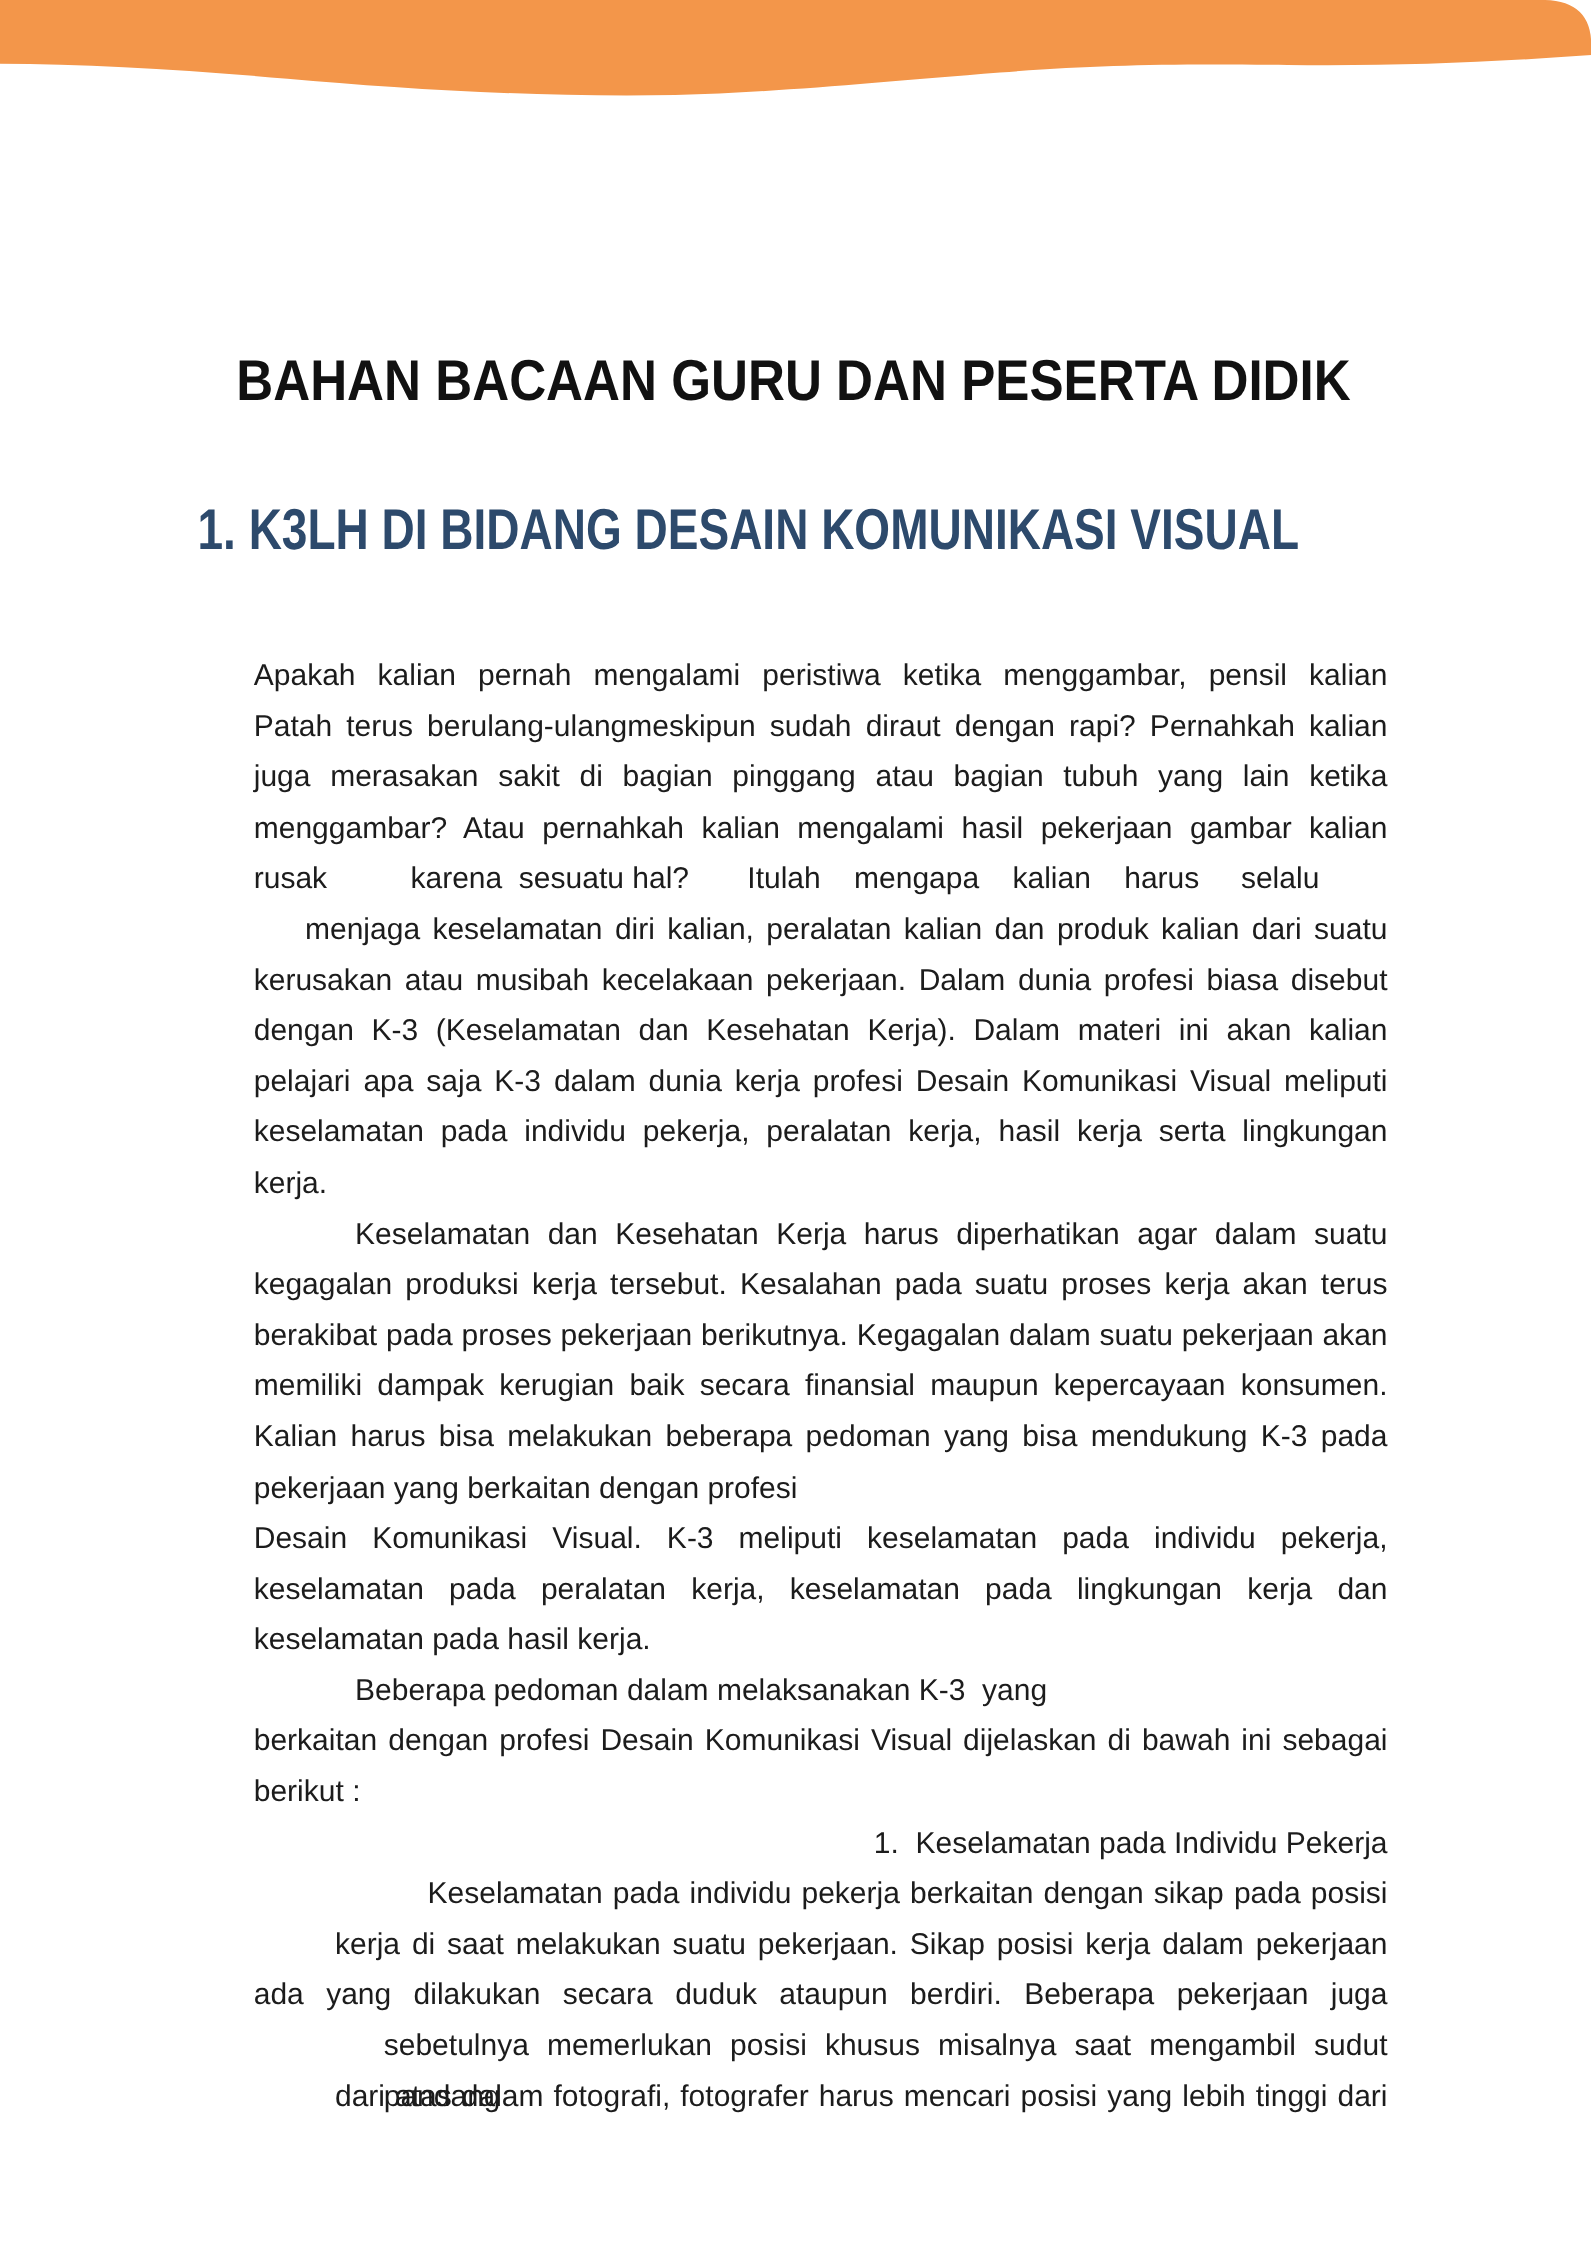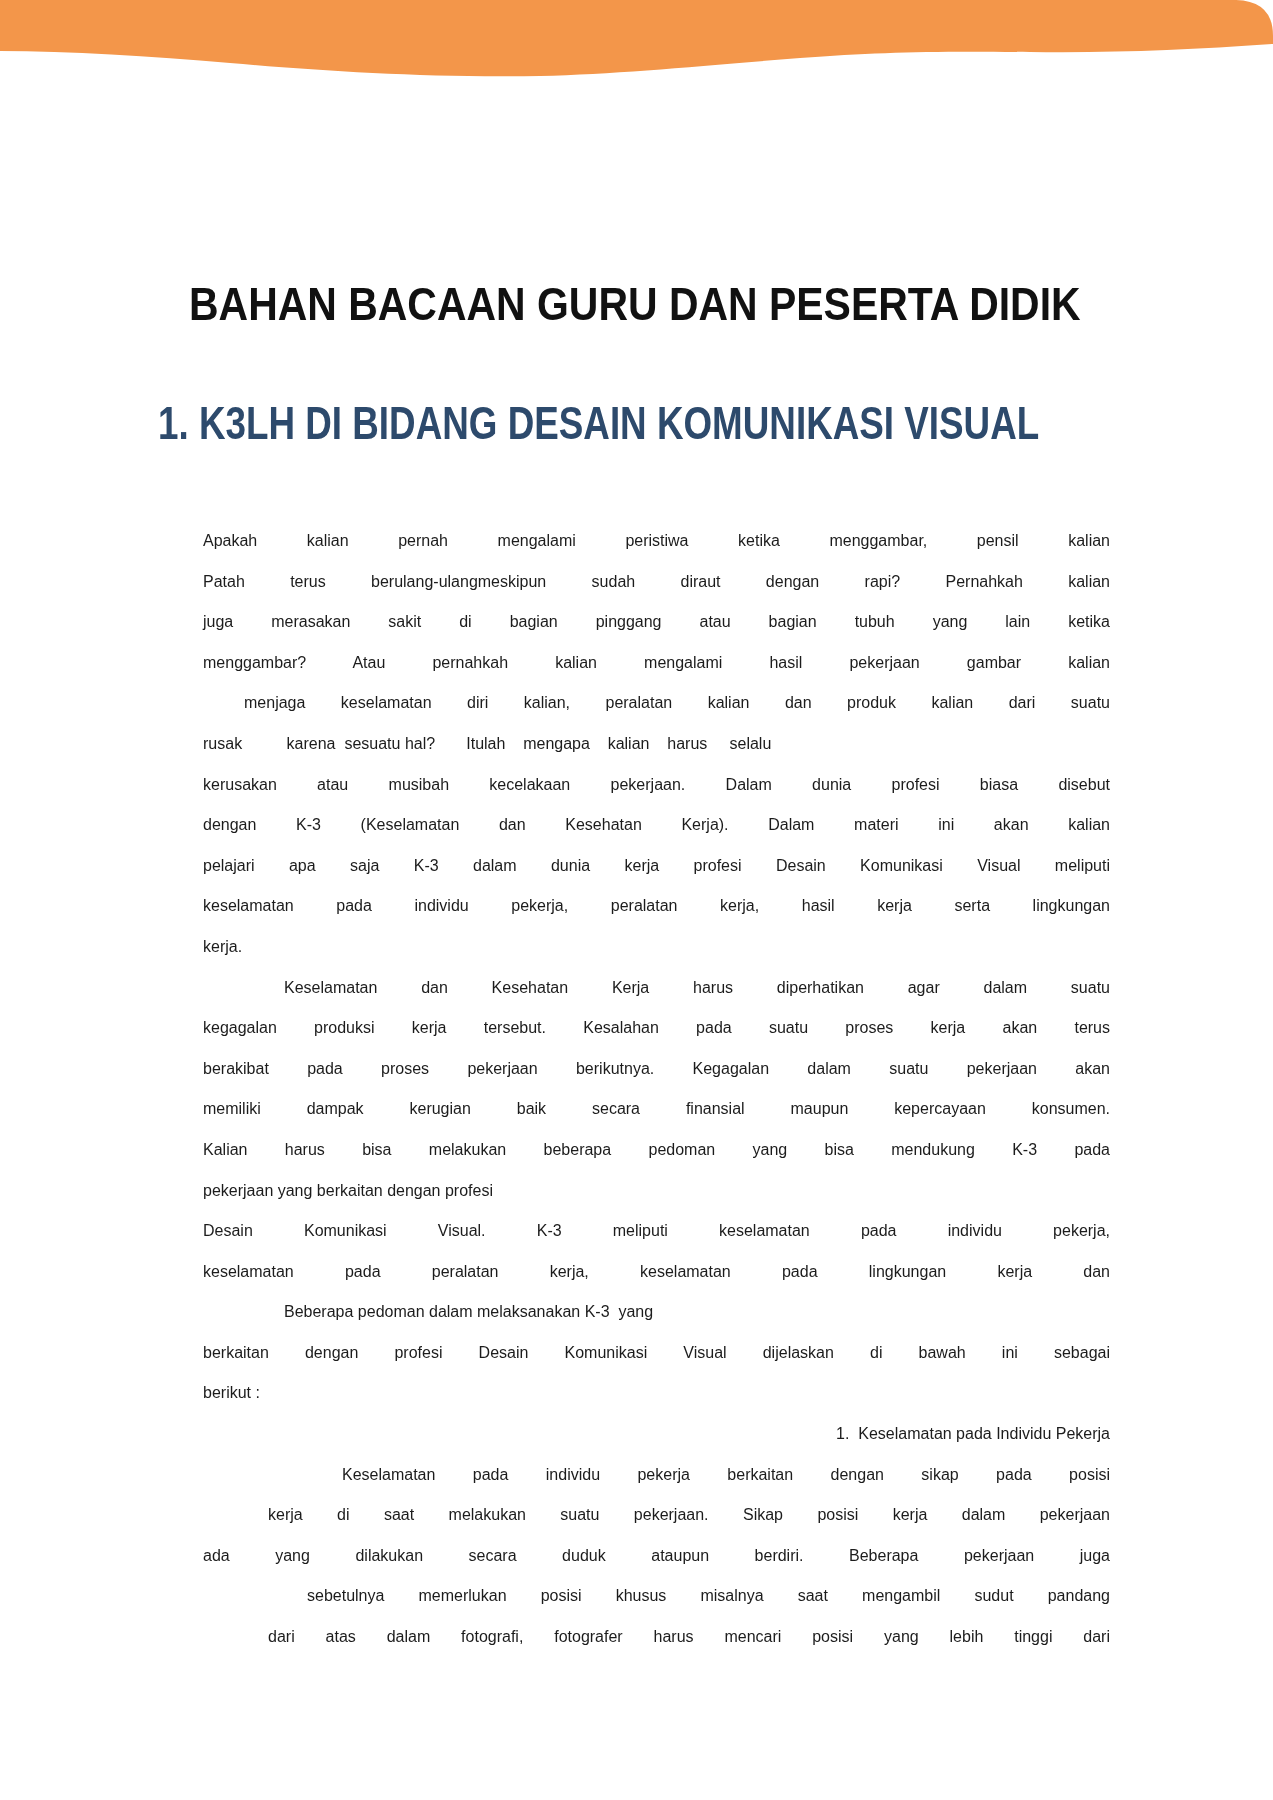--- a/index.html
+++ b/index.html
@@ -41,21 +41,21 @@
     white-space: nowrap;
     transform: scaleX(0.80);
     transform-origin: left top;
     color: var(--heading-color, #2D4A6C);
   }
   .body-block {
     position: absolute;
     top: 521px;
     left: 203px;
     width: 907px;
-    font-size: 16px;
+    font-size: 24px;
     color: var(--body-color, #1c1c1c);
   }
   .line {
     line-height: 40.6px;
     height: 40.6px;
     white-space: pre-wrap;
     text-align: left;
   }
   .line.j {
     text-align: justify;
@@ -79,35 +79,36 @@
 
   <div class="title">BAHAN BACAAN GURU DAN PESERTA DIDIK</div>
 
   <div class="heading">1. K3LH DI BIDANG DESAIN KOMUNIKASI VISUAL</div>
 
   <div class="body-block" id="body-block">
       <div class="line j">Apakah kalian pernah mengalami peristiwa ketika menggambar, pensil kalian</div>
       <div class="line j">Patah terus berulang-ulangmeskipun sudah diraut dengan rapi? Pernahkah kalian</div>
       <div class="line j">juga merasakan sakit di bagian pinggang atau bagian tubuh yang lain ketika</div>
       <div class="line j">menggambar? Atau pernahkah kalian mengalami hasil pekerjaan gambar kalian</div>
+      <div class="line">rusak          karena  sesuatu hal?       Itulah    mengapa    kalian    harus     selalu</div>
       <div class="line j" style="text-indent: 41px;">menjaga keselamatan diri kalian, peralatan kalian dan produk kalian dari suatu</div>
-      <div class="line">rusak          karena  sesuatu hal?       Itulah    mengapa    kalian    harus     selalu</div>
       <div class="line j">kerusakan atau musibah kecelakaan pekerjaan. Dalam dunia profesi biasa disebut</div>
       <div class="line j">dengan K-3 (Keselamatan dan Kesehatan Kerja). Dalam materi ini akan kalian</div>
       <div class="line j">pelajari apa saja K-3 dalam dunia kerja profesi Desain Komunikasi Visual meliputi</div>
       <div class="line j">keselamatan pada individu pekerja, peralatan kerja, hasil kerja serta lingkungan</div>
       <div class="line">kerja.</div>
       <div class="line j" style="text-indent: 81px;">Keselamatan dan Kesehatan Kerja harus diperhatikan agar dalam suatu</div>
       <div class="line j">kegagalan produksi kerja tersebut. Kesalahan pada suatu proses kerja akan terus</div>
       <div class="line j">berakibat pada proses pekerjaan berikutnya. Kegagalan dalam suatu pekerjaan akan</div>
       <div class="line j">memiliki dampak kerugian baik secara finansial maupun kepercayaan konsumen.</div>
       <div class="line j">Kalian harus bisa melakukan beberapa pedoman yang bisa mendukung K-3 pada</div>
       <div class="line">pekerjaan yang berkaitan dengan profesi</div>
       <div class="line j">Desain Komunikasi Visual. K-3 meliputi keselamatan pada individu pekerja,</div>
       <div class="line j">keselamatan pada peralatan kerja, keselamatan pada lingkungan kerja dan</div>
+      <div class="line">keselamatan pada hasil kerja.</div>
       <div class="line" style="text-indent: 81px;">Beberapa pedoman dalam melaksanakan K-3  yang</div>
       <div class="line j">berkaitan dengan profesi Desain Komunikasi Visual dijelaskan di bawah ini sebagai</div>
       <div class="line">berikut :</div>
       <div class="line" style="text-indent: 25px; text-align: right;">1.  Keselamatan pada Individu Pekerja</div>
       <div class="line j" style="text-indent: 74px; margin-left: 65px;">Keselamatan pada individu pekerja berkaitan dengan sikap pada posisi</div>
       <div class="line j" style="margin-left: 65px;">kerja di saat melakukan suatu pekerjaan. Sikap posisi kerja dalam pekerjaan</div>
       <div class="line j" style="">ada yang dilakukan secara duduk ataupun berdiri. Beberapa pekerjaan juga</div>
       <div class="line j" style="margin-left: 104px;">sebetulnya memerlukan posisi khusus misalnya saat mengambil sudut pandang</div>
       <div class="line j" style="margin-left: 65px;">dari atas dalam fotografi, fotografer harus mencari posisi yang lebih tinggi dari</div>
     </div>

